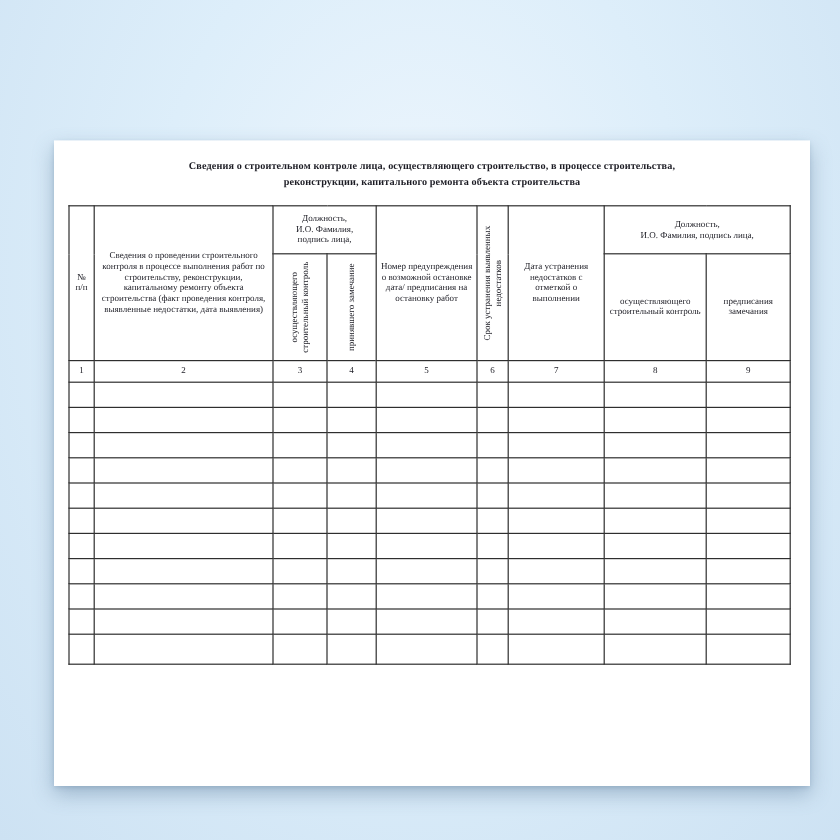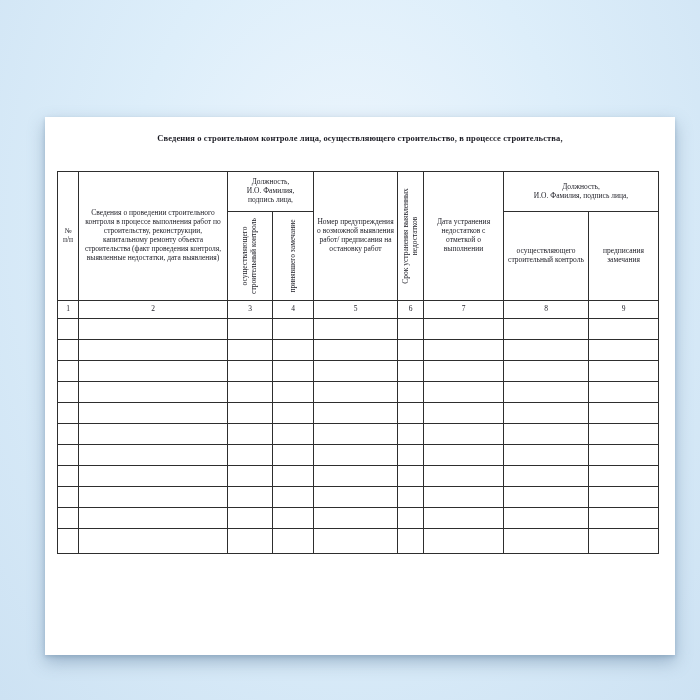--- a/index.html
+++ b/index.html
@@ -73,20 +73,21 @@
   .v3, .v4 { width: 86px; }
   .v6 { width: 124px; }
   td.num { font-size: 7px; padding: 0; }
 </style>
 </head>
 <body>
 
 <div class="paper">
   <div class="doc-title">
     <div>Сведения о строительном контроле лица, осуществляющего строительство, в процессе строительства,</div>
+    <div>реконструкции, капитального  ремонта объекта строительства</div>
   </div>
 
   <table class="form">
     <colgroup>
       <col style="width:21px">
         <col style="width:149px">
         <col style="width:45px">
       <col style="width:41px">
         <col style="width:84px">
         <col style="width:26px">
@@ -95,21 +96,21 @@
         <col style="width:70px">
     </colgroup>
     <tbody id="tb">
       <tr class="hrow1">
         <td rowspan="2" class="prewrap">№
 п/п</td>
         <td rowspan="2">Сведения о проведении строительного контроля в процессе  выполнения работ по строительству, реконструкции, капитальному ремонту объекта строительства (факт проведения контроля, выявленные недостатки, дата выявления)</td>
         <td colspan="2" class="prewrap">Должность,
 И.О. Фамилия,
 подпись лица,</td>
-        <td rowspan="2">Номер предупреждения о возможной выявления работ/ предписания на остановку работ</td>
+        <td rowspan="2">Номер предупреждения о возможной остановке дата/ предписания на остановку работ</td>
         <td rowspan="2" class="vert">
           <div class="vbox v6">Срок устранения выявленных недостатков</div>
         </td>
         <td rowspan="2">Дата устранения недостатков с отметкой о выполнении</td>
         <td colspan="2" class="prewrap">Должность,
 И.О. Фамилия, подпись лица,</td>
       </tr>
       <tr class="hrow2">
         <td class="vert">
           <div class="vbox v3">осуществляющего строительный контроль</div>

